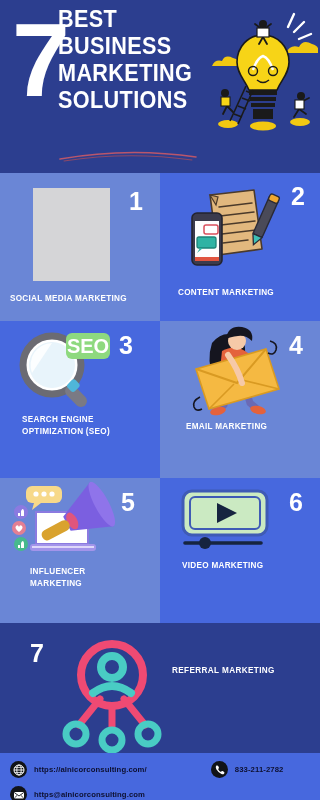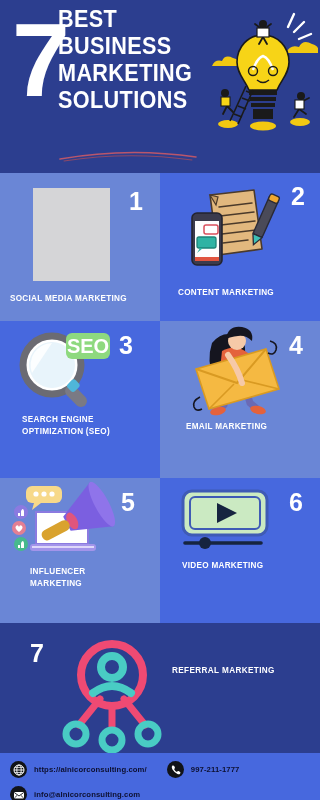--- a/index.html
+++ b/index.html
@@ -106,21 +106,21 @@
   }
   .band7 .art7 { position:absolute; left:60px; top:10px; width:105px; height:120px; }
 
   
   .footer {
     flex:1 1 auto;
     background:#4768de;
     position:relative;
     padding:8px 0 0 10px;
   }
-  .frow { display:flex; align-items:center; margin-bottom:8px; }
+  .frow { display:flex; align-items:center; margin-bottom:8px;gap:44px; }
   .fitem { display:flex; align-items:center; }
   .fitem.phone { margin-left:20px; }
   .ficon {
     width:17px; height:17px; border-radius:50%;
     background:#111318;
     display:flex; align-items:center; justify-content:center;
     flex:0 0 17px;
   }
   .ftext {
     color:#0d1030;
@@ -366,32 +366,32 @@
         </span>
         <span class="ftext">https://alnicorconsulting.com/</span>
       </div>
 
       <div class="fitem phone">
         <span class="ficon">
           <svg width="11" height="11" viewBox="0 0 11 11">
             <path d="M2.4 1.6 q1.2 -0.6 1.8 0.5 l0.7 1.3 q0.3 0.7 -0.4 1.2 q-0.5 0.4 -0.2 1 q0.7 1.4 2 2.1 q0.6 0.3 1 -0.3 q0.5 -0.7 1.2 -0.3 l1.3 0.7 q1.1 0.6 0.4 1.7 q-0.9 1.3 -2.7 0.6 Q4.4 8.6 2.3 5.2 Q1.1 3 2.4 1.6 Z" fill="#fff"></path>
           </svg>
         </span>
-        <span class="ftext">997-211-1777</span>
+        <span class="ftext">833-211-2782</span>
       </div>
     </div>
 
     <div class="frow">
       <div class="fitem">
         <span class="ficon">
           <svg width="12" height="12" viewBox="0 0 12 12">
             <rect x="1" y="3" width="10" height="6.4" rx="1.2" fill="#fff"></rect>
             <path d="M1.4 3.6 L6 7 L10.6 3.6" fill="none" stroke="#111318" stroke-width="0.9"></path>
             <path d="M1.4 9 L4.3 6.2 M10.6 9 L7.7 6.2" fill="none" stroke="#111318" stroke-width="0.8"></path>
           </svg>
         </span>
-        <span class="ftext">info@alnicorconsulting.com</span>
+        <span class="ftext">https@alnicorconsulting.com</span>
       </div>
     </div>
 
   </div>
 
 </div>
 
 </body></html>

